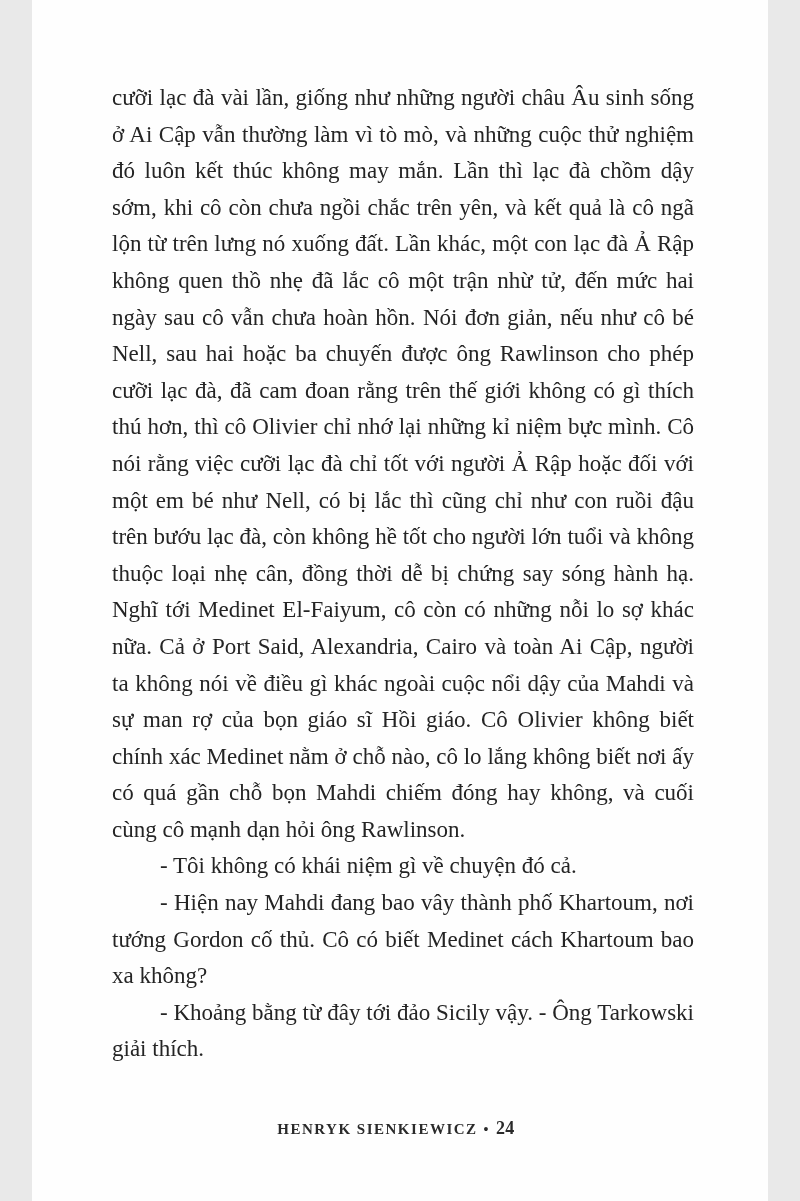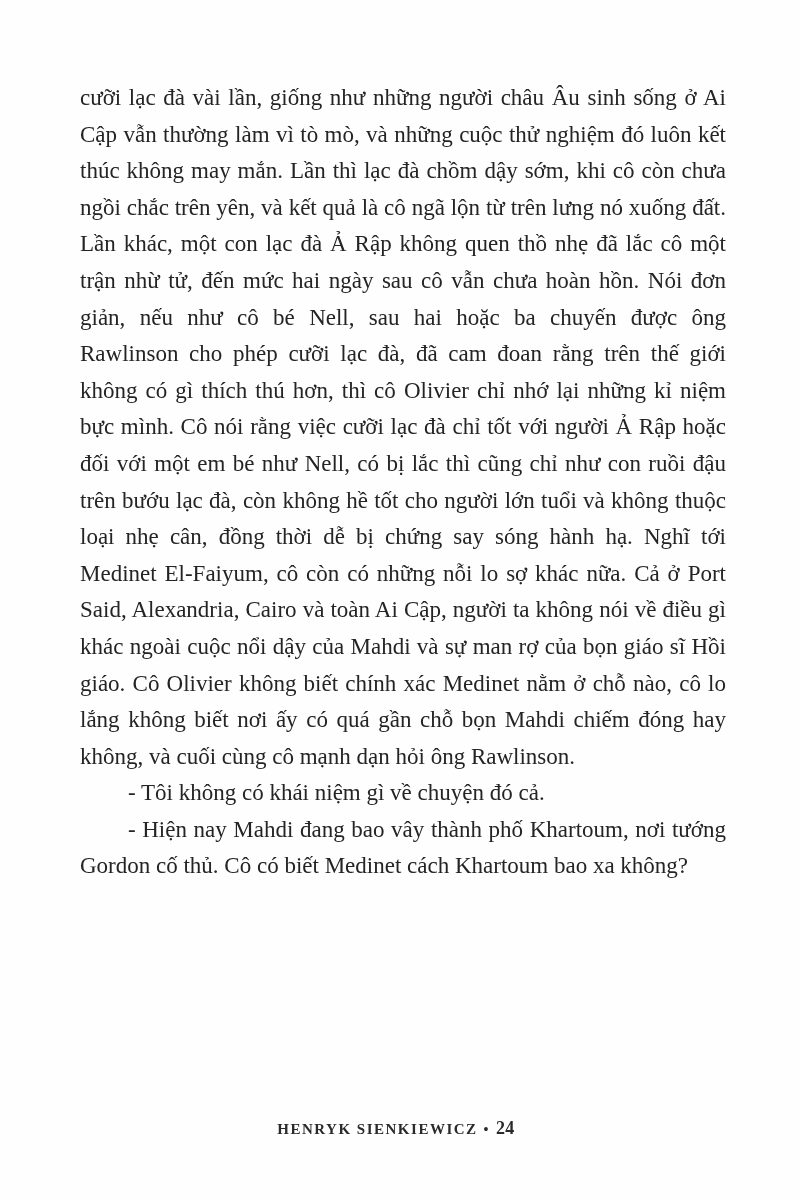--- a/index.html
+++ b/index.html
@@ -2,21 +2,21 @@
 <html><head>
 <meta charset="utf-8">
 <style>
   html, body {
     margin: 0;
     padding: 0;
     background: #e9e9e9;
   }
   .page {
     position: relative;
-    width: 800px;
+    width: 736px;
     height: 1201px;
     margin: 0 auto;
     background: #fefefe;
     overflow: hidden;
     font-family: "Liberation Serif", "DejaVu Serif", serif;
     color: #242424;
   }
   .text-block {
     position: absolute;
     left: 80px;
@@ -56,19 +56,20 @@
 </style>
 </head>
 <body>
 
 <div class="page">
 
   <div class="text-block">
     <p>cưỡi lạc đà vài lần, giống như những người châu Âu sinh sống ở Ai Cập vẫn thường làm vì tò mò, và những cuộc thử nghiệm đó luôn kết thúc không may mắn. Lần thì lạc đà chồm dậy sớm, khi cô còn chưa ngồi chắc trên yên, và kết quả là cô ngã lộn từ trên lưng nó xuống đất. Lần khác, một con lạc đà Ả Rập không quen thồ nhẹ đã lắc cô một trận nhừ tử, đến mức hai ngày sau cô vẫn chưa hoàn hồn. Nói đơn giản, nếu như cô bé Nell, sau hai hoặc ba chuyến được ông Rawlinson cho phép cưỡi lạc đà, đã cam đoan rằng trên thế giới không có gì thích thú hơn, thì cô Olivier chỉ nhớ lại những kỉ niệm bực mình. Cô nói rằng việc cưỡi lạc đà chỉ tốt với người Ả Rập hoặc đối với một em bé như Nell, có bị lắc thì cũng chỉ như con ruồi đậu trên bướu lạc đà, còn không hề tốt cho người lớn tuổi và không thuộc loại nhẹ cân, đồng thời dễ bị chứng say sóng hành hạ. Nghĩ tới Medinet El-Faiyum, cô còn có những nỗi lo sợ khác nữa. Cả ở Port Said, Alexandria, Cairo và toàn Ai Cập, người ta không nói về điều gì khác ngoài cuộc nổi dậy của Mahdi và sự man rợ của bọn giáo sĩ Hồi giáo. Cô Olivier không biết chính xác Medinet nằm ở chỗ nào, cô lo lắng không biết nơi ấy có quá gần chỗ bọn Mahdi chiếm đóng hay không, và cuối cùng cô mạnh dạn hỏi ông Rawlinson.</p>
     <p class="indent">- Tôi không có khái niệm gì về chuyện đó cả.</p>
     <p class="indent">- Hiện nay Mahdi đang bao vây thành phố Khartoum, nơi tướng Gordon cố thủ. Cô có biết Medinet cách Khartoum bao xa không?</p>
+    <p class="indent">- Khoảng bằng từ đây tới đảo Sicily vậy. - Ông Tarkowski giải thích.</p>
   </div>
 
   <div class="page-footer">
     <span>HENRYK SIENKIEWICZ</span><span class="sep">•</span><span class="page-num">24</span>
   </div>
 
 </div>
 
 </body></html>

